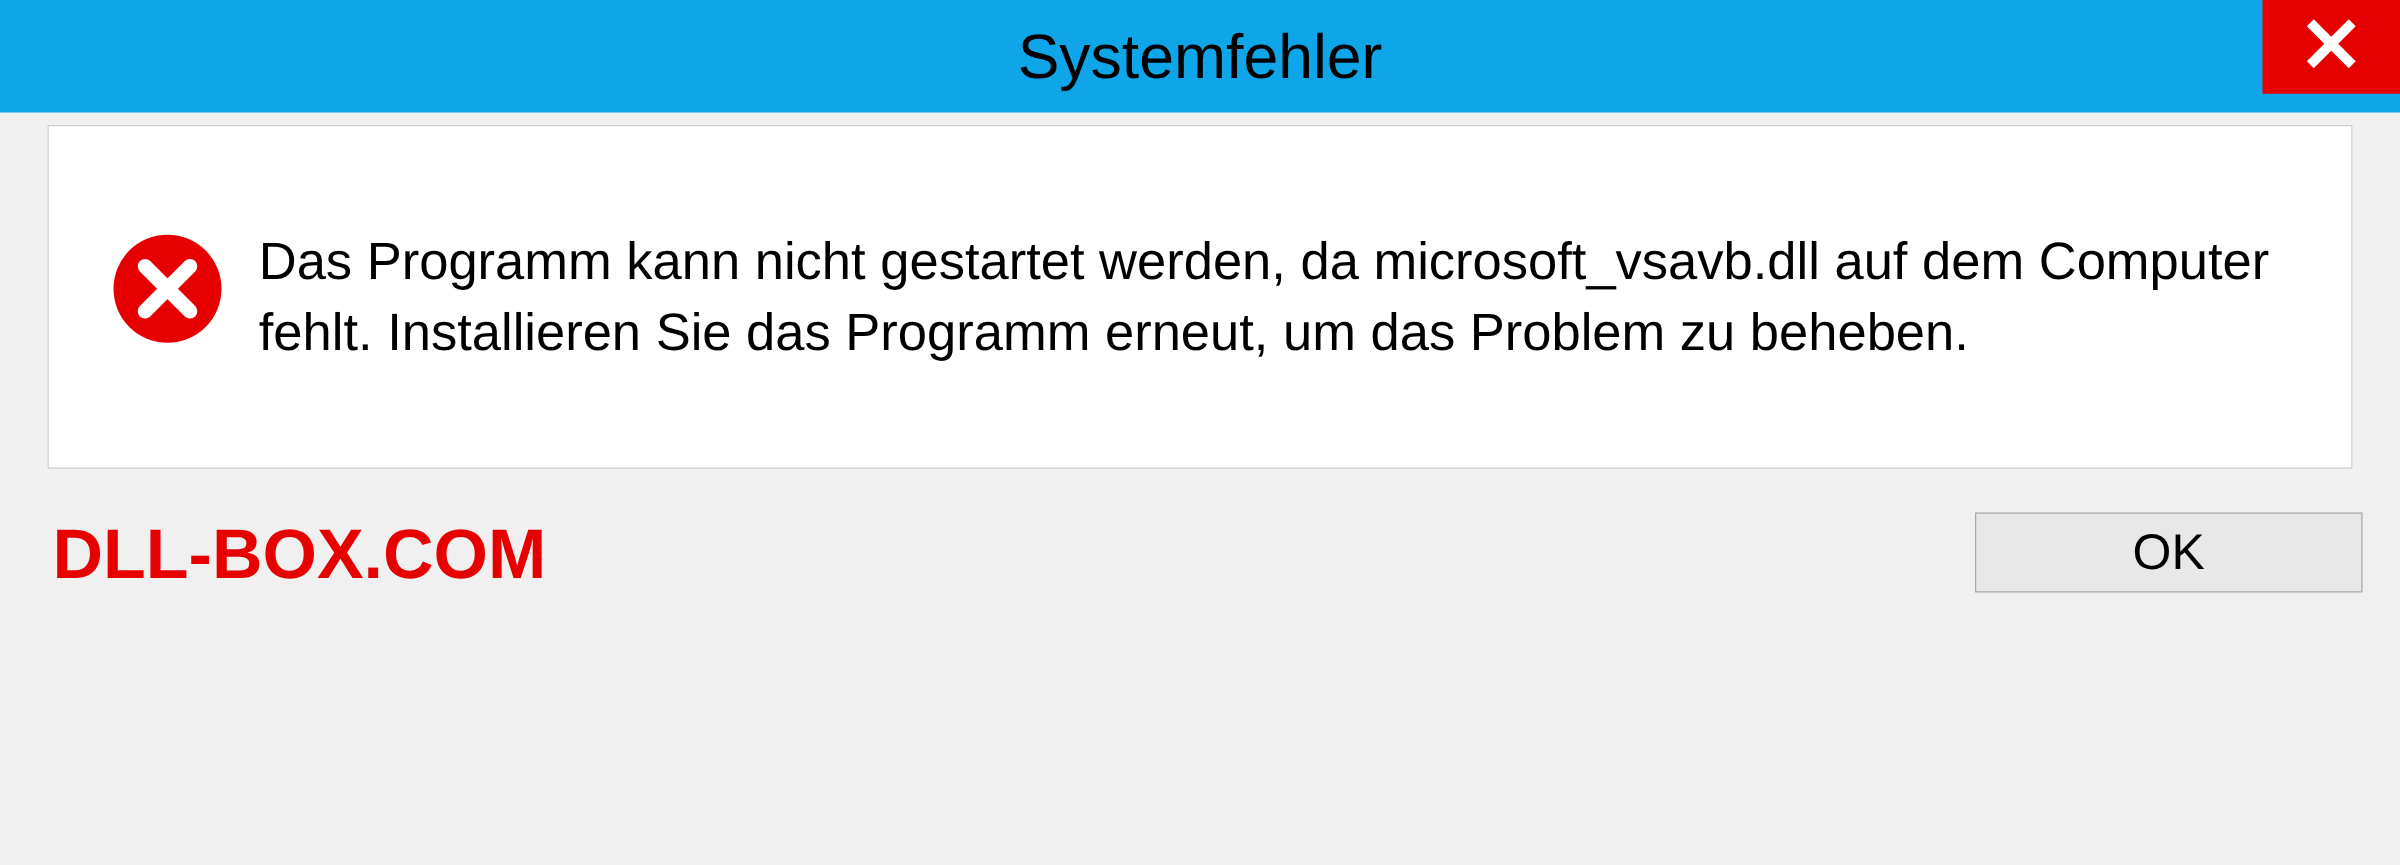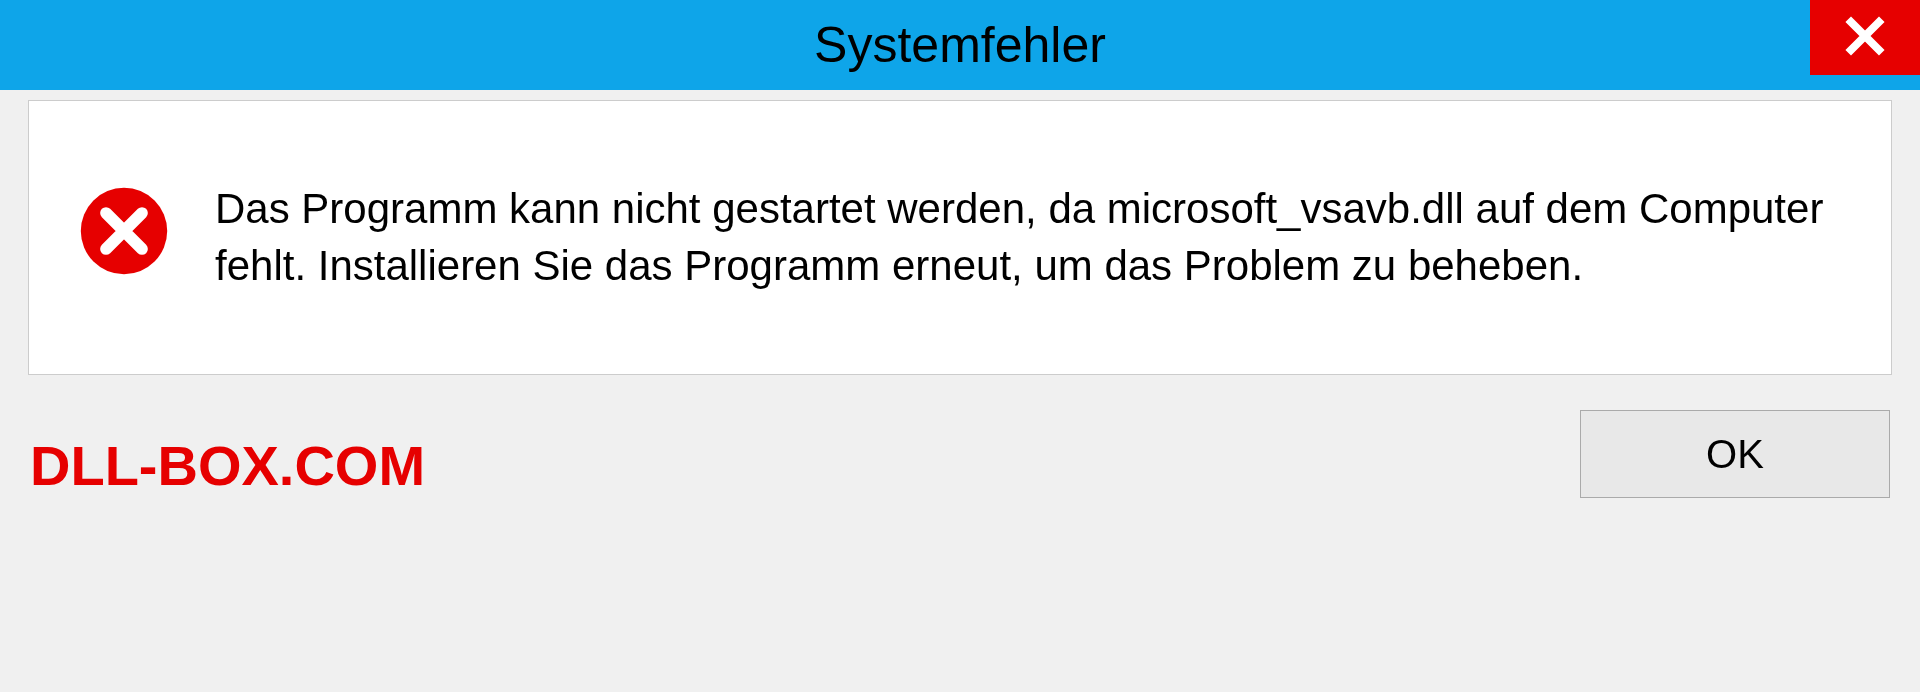--- a/index.html
+++ b/index.html
@@ -40,58 +40,59 @@
       display: flex;
       align-items: center;
       justify-content: center;
       cursor: pointer;
     }
     .close-btn svg {
       width: 42px;
       height: 42px;
     }
     .content-panel {
-      margin: 0 28px;
+      margin: 0 38px;
       background: #ffffff;
       border: 1px solid #cccccc;
       padding: 80px 50px 80px 50px;
       display: flex;
       align-items: flex-start;
-      gap: 46px;
+      gap: 28px;
     }
     .error-icon {
       flex-shrink: 0;
       margin-top: 5px;
     }
     .error-icon svg {
       width: 90px;
       height: 90px;
     }
     .message {
       font-size: 42px;
       line-height: 1.35;
       color: #000;
       flex: 1;
     }
     .footer {
       display: flex;
-      align-items: flex-end;
+      align-items: flex-start;
       justify-content: space-between;
       padding: 35px 30px 0 30px;
+      margin-left: 12px;
     }
     .watermark {
       font-size: 56px;
       font-weight: 800;
       color: #e60000;
       letter-spacing: 0px;
       font-family: Arial, sans-serif;
     }
     .ok-btn {
       width: 310px;
-      height: 88px;
+      height: 64px;
       background: #e8e8e8;
       border: 1px solid #aaaaaa;
       font-size: 40px;
       color: #000;
       display: flex;
       align-items: center;
       justify-content: center;
       cursor: pointer;
       font-family: "Segoe UI", Arial, sans-serif;
     }

